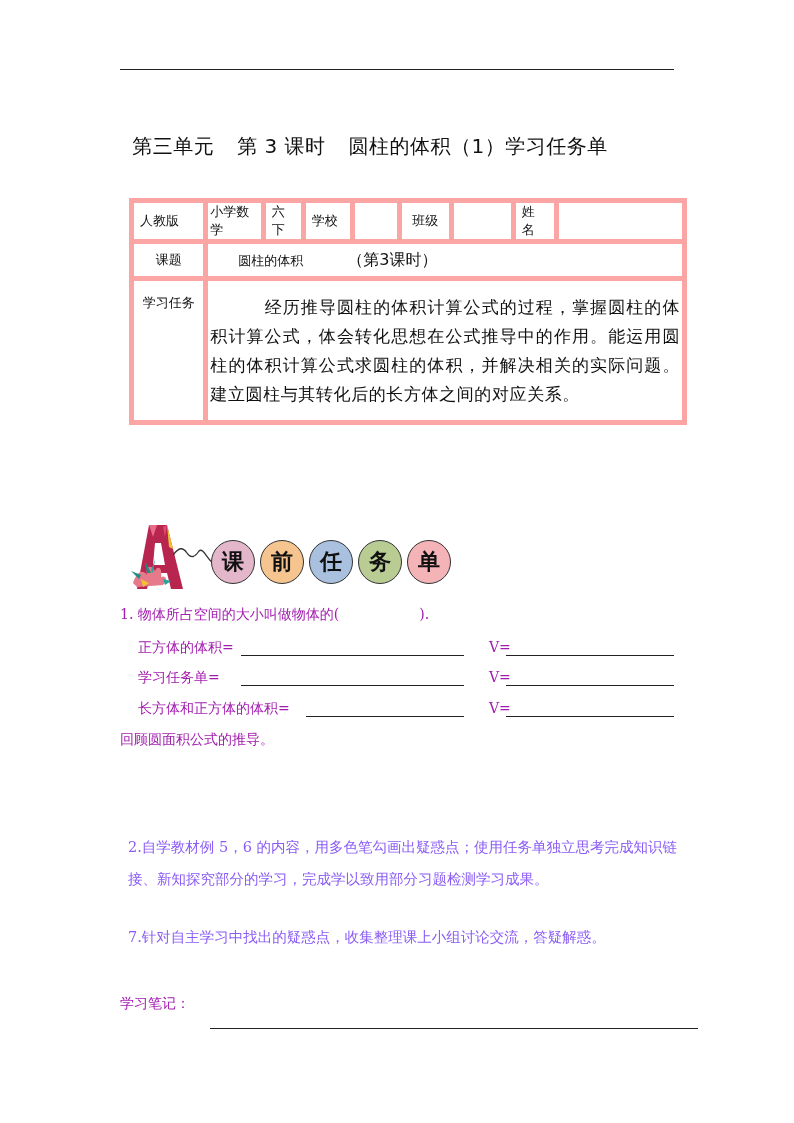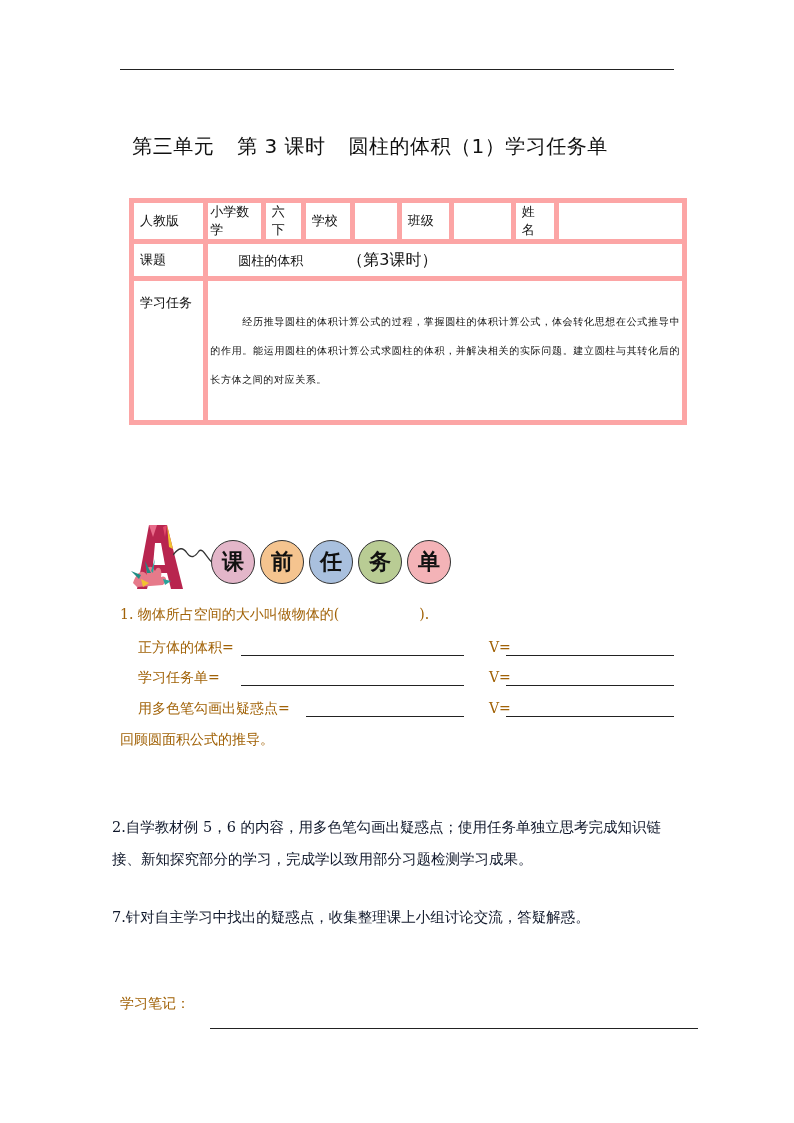--- a/index.html
+++ b/index.html
@@ -17,26 +17,26 @@
     .title span { margin: 0 8px; }
 
     table.info {
       position: absolute; left: 129px; top: 198px; width: 558px;
       border-collapse: collapse; font-size: 13px;
       font-family: "DejaVu Sans", "Liberation Sans", sans-serif;
     }
     table.info td { border: 5px solid #fca5a5; padding: 0 6px; vertical-align: middle; }
     .row1 td { height: 34px; }
     .row2 td { height: 32px; }
-    .lbl { }
+    .lbl { text-align: center; }
     .subject-name { padding-left: 30px !important; }
     .subject-period { margin-left: 44px; font-size: 16px; }
     .task-text {
       font-family: "DejaVu Serif", "Liberation Serif", serif;
-      font-size: 10px; line-height: 29px; padding: 0 2px !important;
+      font-size: 17px; line-height: 29px; padding: 0 2px !important;
       text-align: justify; letter-spacing: 0.6px;
     }
     .task-text p { margin: 0; }
     .indent { text-indent: 3.2em; }
     .row3 td { height: 126px; }
     .row3 .lbl { vertical-align: top; padding-top: 13px; }
     .row4 td { height: 94px; }
     .row4 .lbl { vertical-align: top; padding-top: 6px; line-height: 28px; }
     .bold-tag { font-weight: bold; }
 
@@ -50,24 +50,24 @@
       position: absolute; top: 17px; width: 44px; height: 44px; border-radius: 50%;
       border: 1.5px solid #333; box-sizing: border-box;
       display: flex; align-items: center; justify-content: center;
       font-family: "DejaVu Sans", "Liberation Sans", sans-serif;
       font-weight: bold; font-size: 22px; color: #111;
     }
 
     .text-block {
       position: absolute; left: 120px; font-size: 14px;
       font-family: "DejaVu Serif", "Liberation Serif", serif;
-      color: #a16207;
+      color: #a21caf;
     }
     .blank-line { position: absolute; border-top: 1px solid #222; height: 0; }
-    .para { position: absolute; left: 112px; width: 570px; font-size: 14.5px; line-height: 32px; color: #0f172a; }
+    .para { position: absolute; left: 128px; width: 570px; font-size: 14.5px; line-height: 32px; color: #8b5cf6; margin-top: 20px; }
     .notes-line { position: absolute; left: 210px; top: 1028px; width: 488px; border-top: 1px solid #222; }
   </style>
 </head>
 <body>
 
 <div class="top-rule"></div>
 
 <div class="title">
   <span>第三单元</span>
   <span>第 3 课时</span>
@@ -144,21 +144,21 @@
 <div class="text-block" style="top:639px;left:138px">正方体的体积=</div>
 <div class="blank-line" style="left:241px;top:655px;width:223px"></div>
 <div class="text-block" style="top:639px;left:489px">V=</div>
 <div class="blank-line" style="left:506px;top:655px;width:168px"></div>
 
 <div class="text-block" style="top:669px;left:138px">学习任务单=</div>
 <div class="blank-line" style="left:241px;top:685px;width:223px"></div>
 <div class="text-block" style="top:669px;left:489px">V=</div>
 <div class="blank-line" style="left:506px;top:685px;width:168px"></div>
 
-<div class="text-block" style="top:700px;left:138px">用多色笔勾画出疑惑点=</div>
+<div class="text-block" style="top:700px;left:138px">长方体和正方体的体积=</div>
 <div class="blank-line" style="left:306px;top:716px;width:158px"></div>
 <div class="text-block" style="top:700px;left:489px">V=</div>
 <div class="blank-line" style="left:506px;top:716px;width:168px"></div>
 
 <div class="text-block" style="top:731px">回顾圆面积公式的推导。</div>
 
 <div class="para" style="top:811px">2.自学教材例 5，6 的内容，用多色笔勾画出疑惑点；使用任务单独立思考完成知识链接、新知探究部分的学习，完成学以致用部分习题检测学习成果。</div>
 
 <div class="para" style="top:901px">7.针对自主学习中找出的疑惑点，收集整理课上小组讨论交流，答疑解惑。</div>
 

